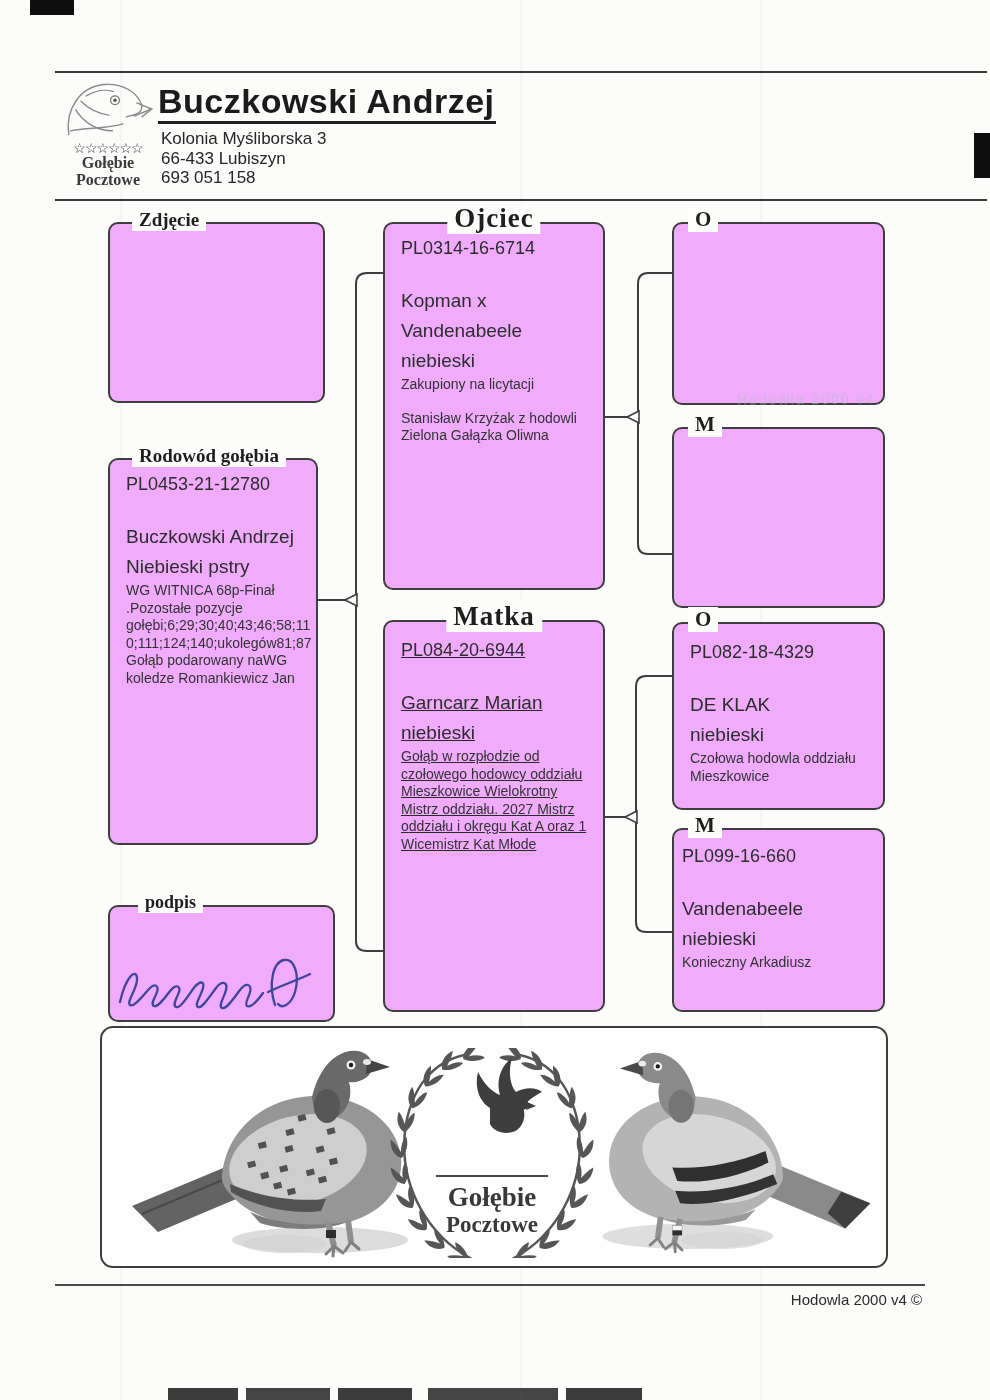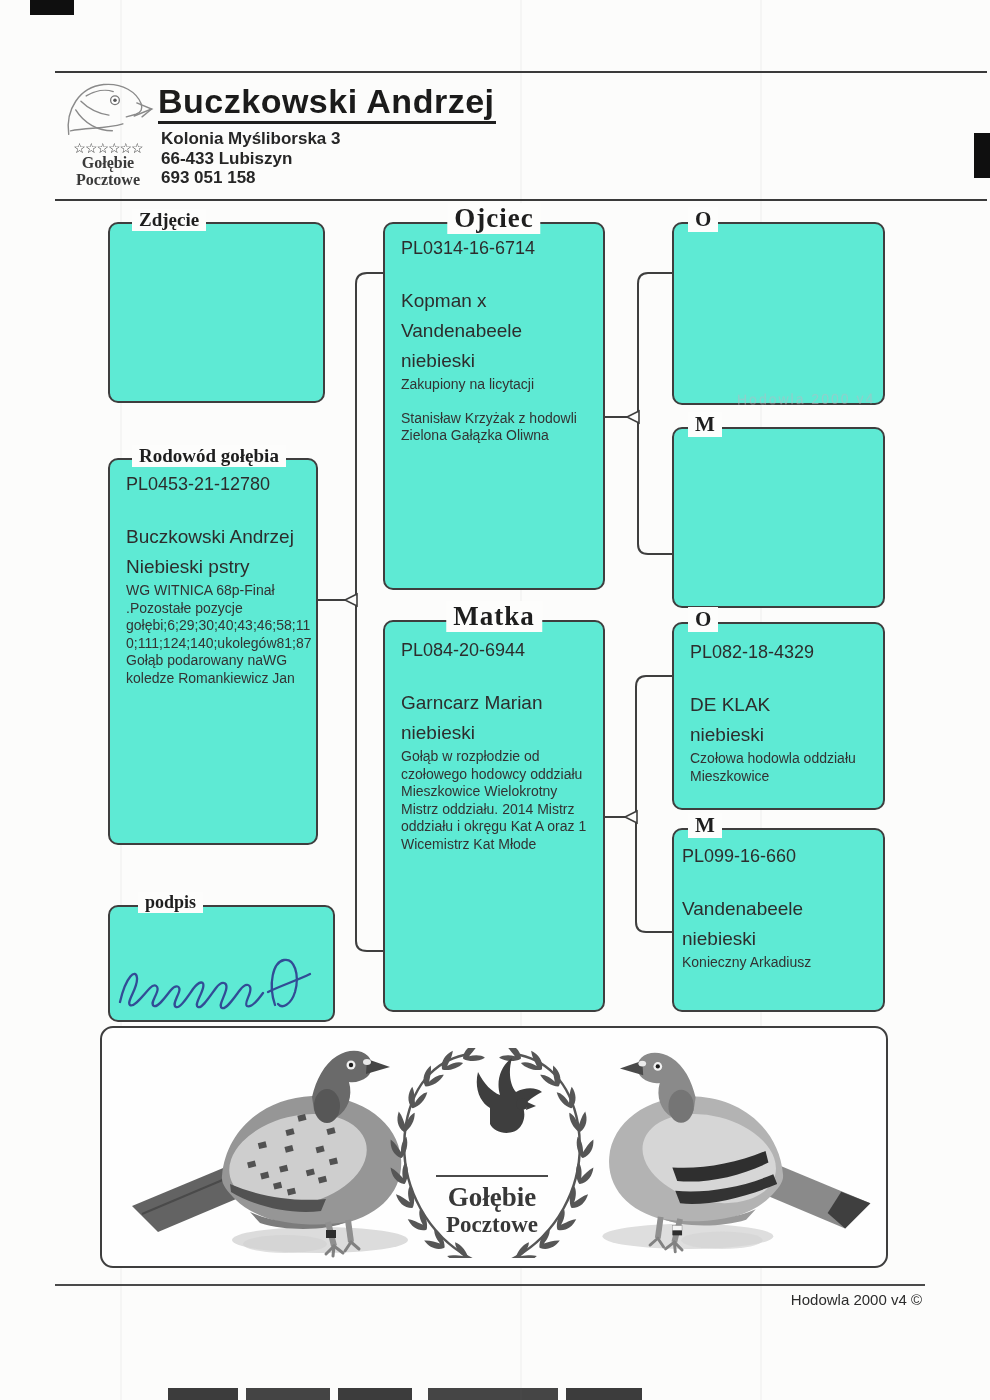--- a/index.html
+++ b/index.html
@@ -11,24 +11,24 @@
   .streak{position:absolute;top:0;bottom:0;width:2px;background:rgba(120,120,120,.05);}
   .rule{position:absolute;height:2px;background:#3a3a3a;}
   .artifact{position:absolute;background:#0f0f0f;}
 
   
   .logo{position:absolute;left:58px;top:80px;width:100px;text-align:center;color:#3f3f3f;}
   .logo .stars{font-size:14px;letter-spacing:-1px;line-height:12px;color:#2f2f2f;}
   .logo .lname{font-family:"Liberation Serif",serif;font-weight:bold;font-size:16px;line-height:17px;color:#3a3a3a;}
   .title{position:absolute;left:158px;top:82px;font-size:34px;font-weight:bold;letter-spacing:.5px;color:#1b1b1b;}
   .title-underline{position:absolute;left:158px;top:121px;width:338px;height:3px;background:#1f1f1f;}
-  .addr{position:absolute;left:161px;top:129px;font-size:17px;line-height:19.5px;color:#262626;font-weight:bold;}
+  .addr{position:absolute;left:161px;top:129px;font-size:17px;line-height:19.5px;color:#262626;}
 
   
-  .pbox{position:absolute;border:2px solid #3e3e3e;border-radius:10px;background:#5eead4;box-sizing:border-box;}
+  .pbox{position:absolute;border:2px solid #3e3e3e;border-radius:10px;background:#f0abfc;box-sizing:border-box;}
   .lbl{position:absolute;top:-15px;left:22px;background:#fdfdfc;padding:0 7px;
        font-family:"Liberation Serif",serif;font-weight:bold;font-size:19px;color:#1e1e1e;white-space:nowrap;}
   .lbl.center{left:50%;transform:translateX(-50%);font-size:27px;top:-21px;letter-spacing:1px;}
   .lbl.gp{font-size:21px;left:14px;top:-17px;}
   .pbox .inner{padding:12px 14px 0 16px;}
   .ring{font-size:18px;color:#2d2d2d;line-height:24px;}
   .bigline{font-size:19px;line-height:30px;color:#2d2d2d;}
   .names{margin-top:26px;}
   .note{font-size:14px;line-height:17.5px;color:#333;}
   .note.gap{margin-top:16px;}
@@ -138,30 +138,30 @@
         <div class="bigline">niebieski</div>
       </div>
       <div class="note">Zakupiony na licytacji</div>
       <div class="note gap">Stanisław Krzyżak z hodowli</div>
       <div class="note">Zielona Gałązka Oliwna</div>
     </div>
   </div>
 
   <div class="pbox" style="left:383px;top:620px;width:222px;height:392px;">
     <span class="lbl center">Matka</span>
-    <div class="inner" style="padding-top:16px;">
+    <div class="inner" style="padding-top:16px;text-decoration:underline;">
       <div class="ring">PL084-20-6944</div>
       <div class="names">
         <div class="bigline">Garncarz Marian</div>
         <div class="bigline">niebieski</div>
       </div>
       <div class="note">Gołąb w rozpłodzie od</div>
       <div class="note">czołowego hodowcy oddziału</div>
       <div class="note">Mieszkowice Wielokrotny</div>
-      <div class="note">Mistrz oddziału. 2014 Mistrz</div>
+      <div class="note">Mistrz oddziału. 2027 Mistrz</div>
       <div class="note">oddziału i okręgu Kat A oraz 1</div>
       <div class="note">Wicemistrz Kat Młode</div>
     </div>
   </div>
 
   <div class="pbox" style="left:672px;top:222px;width:213px;height:183px;">
     <span class="lbl gp">O</span>
   </div>
 
   <div class="pbox" style="left:672px;top:427px;width:213px;height:181px;">

